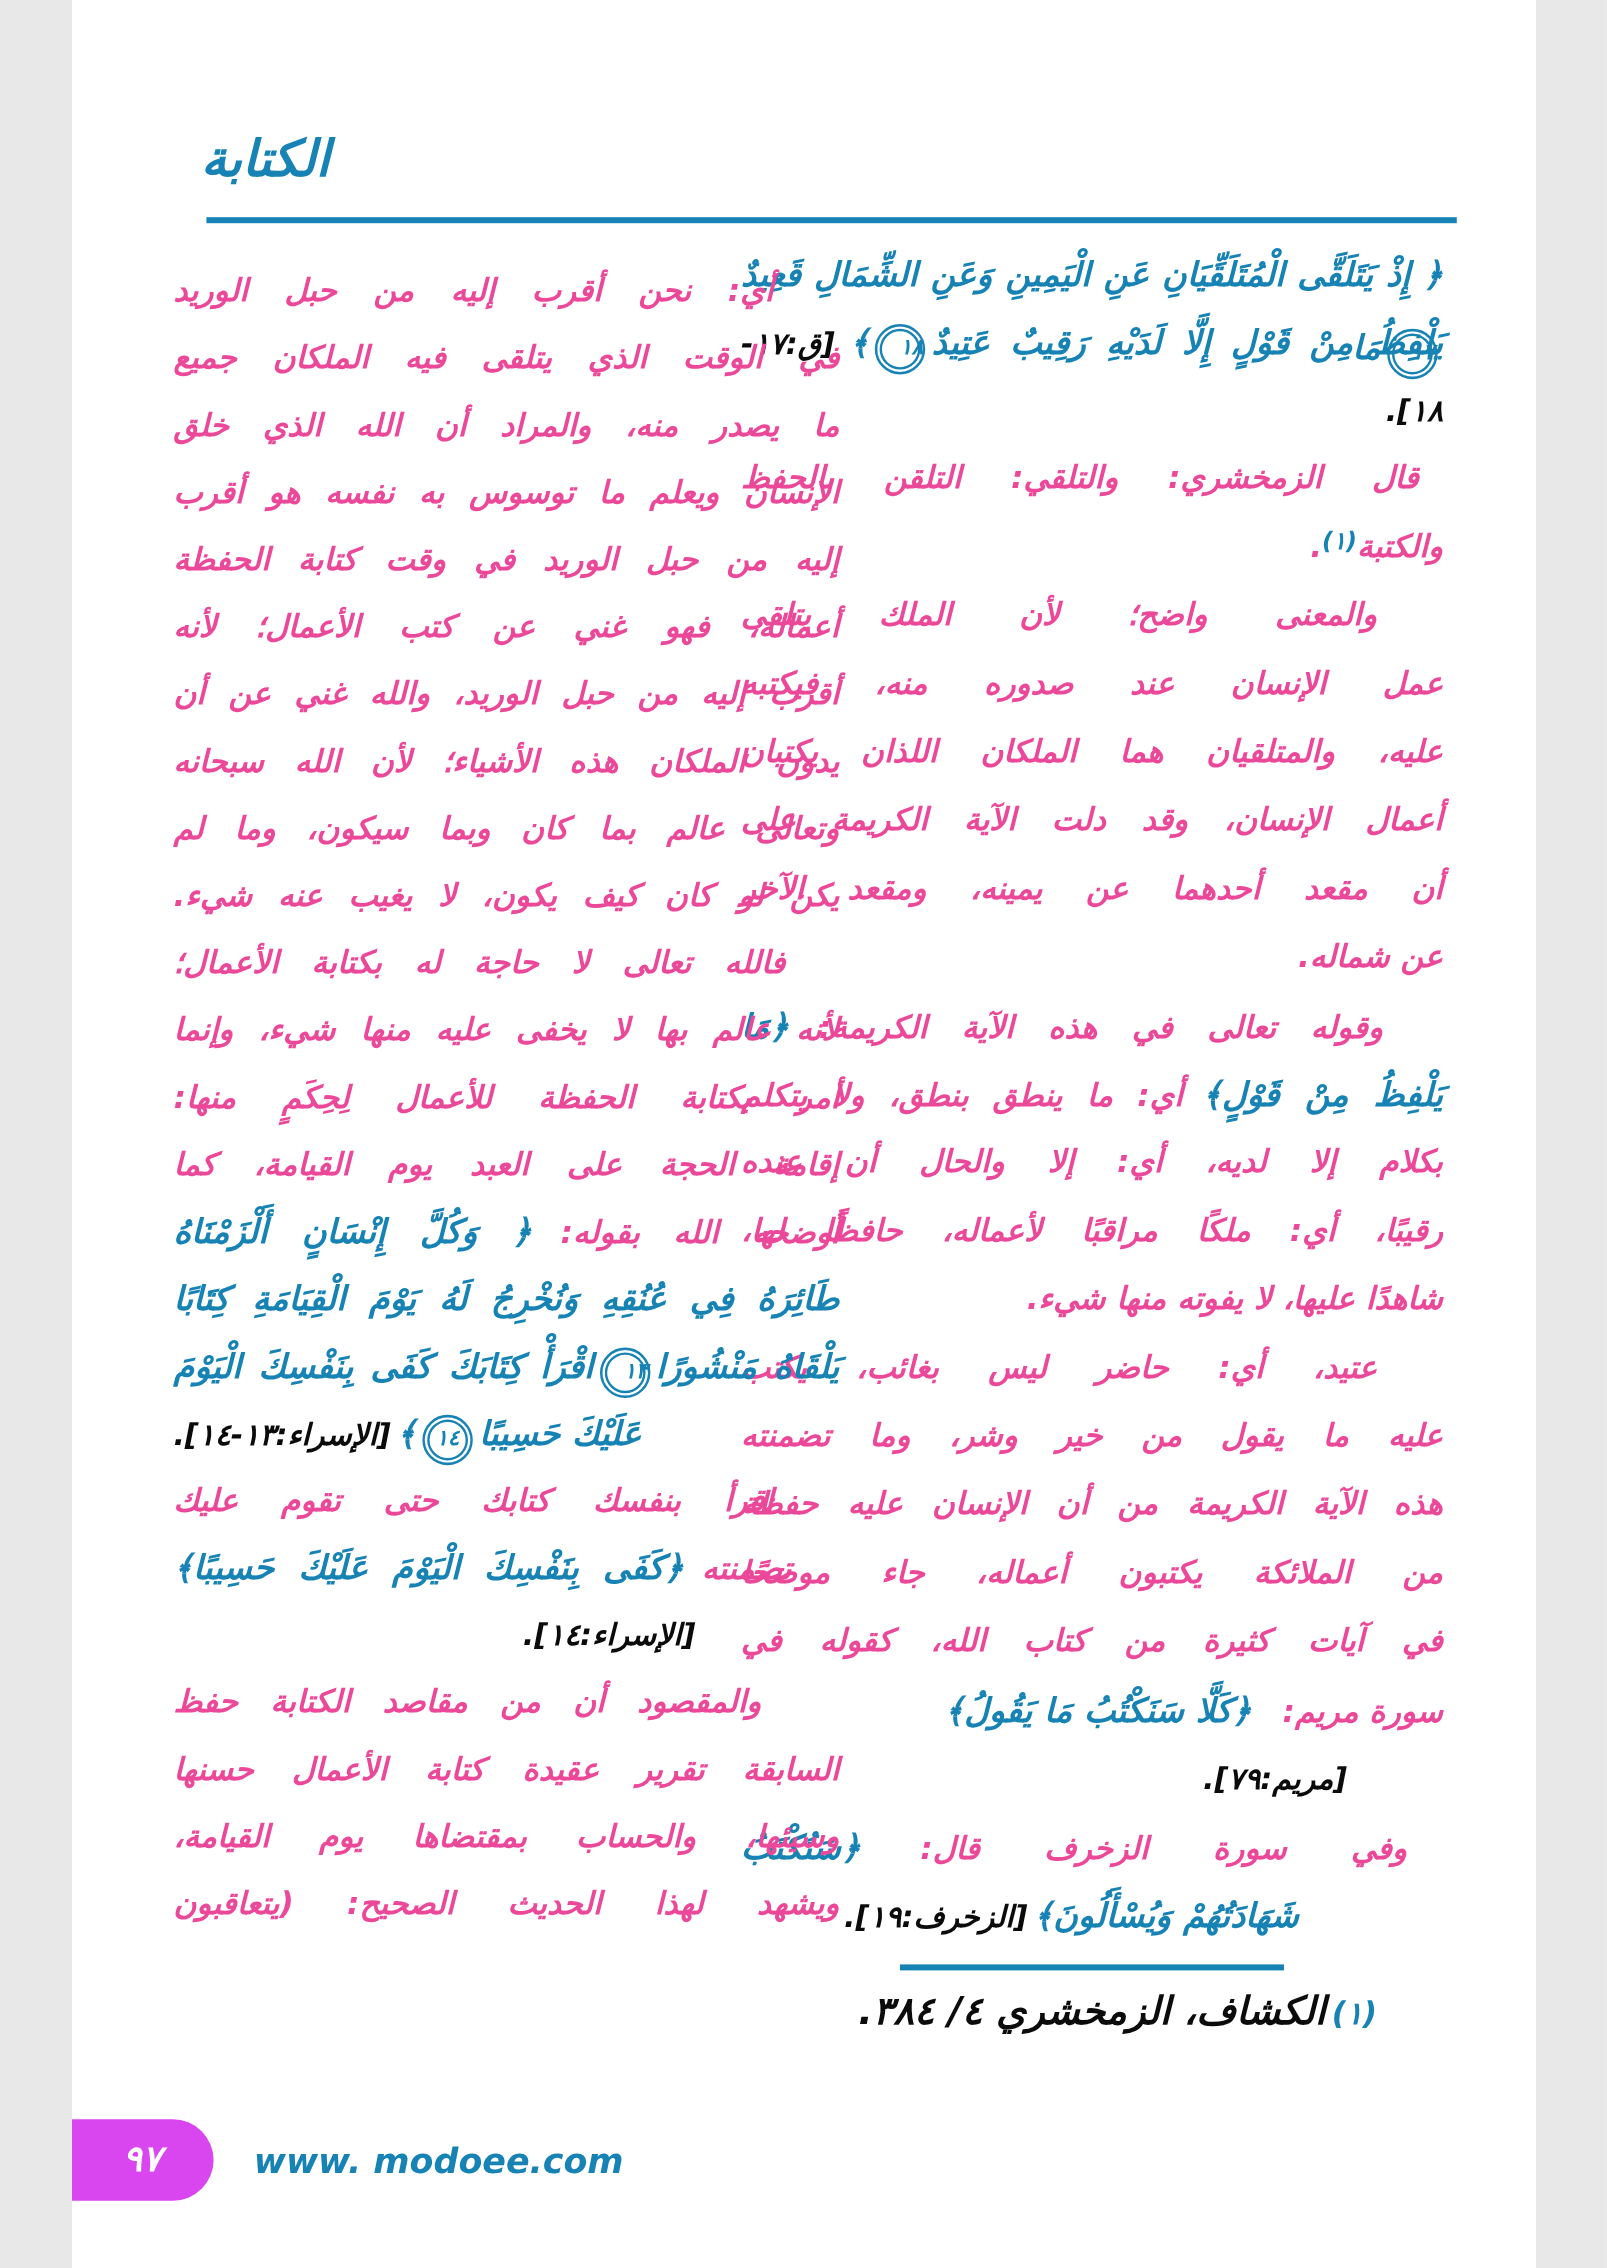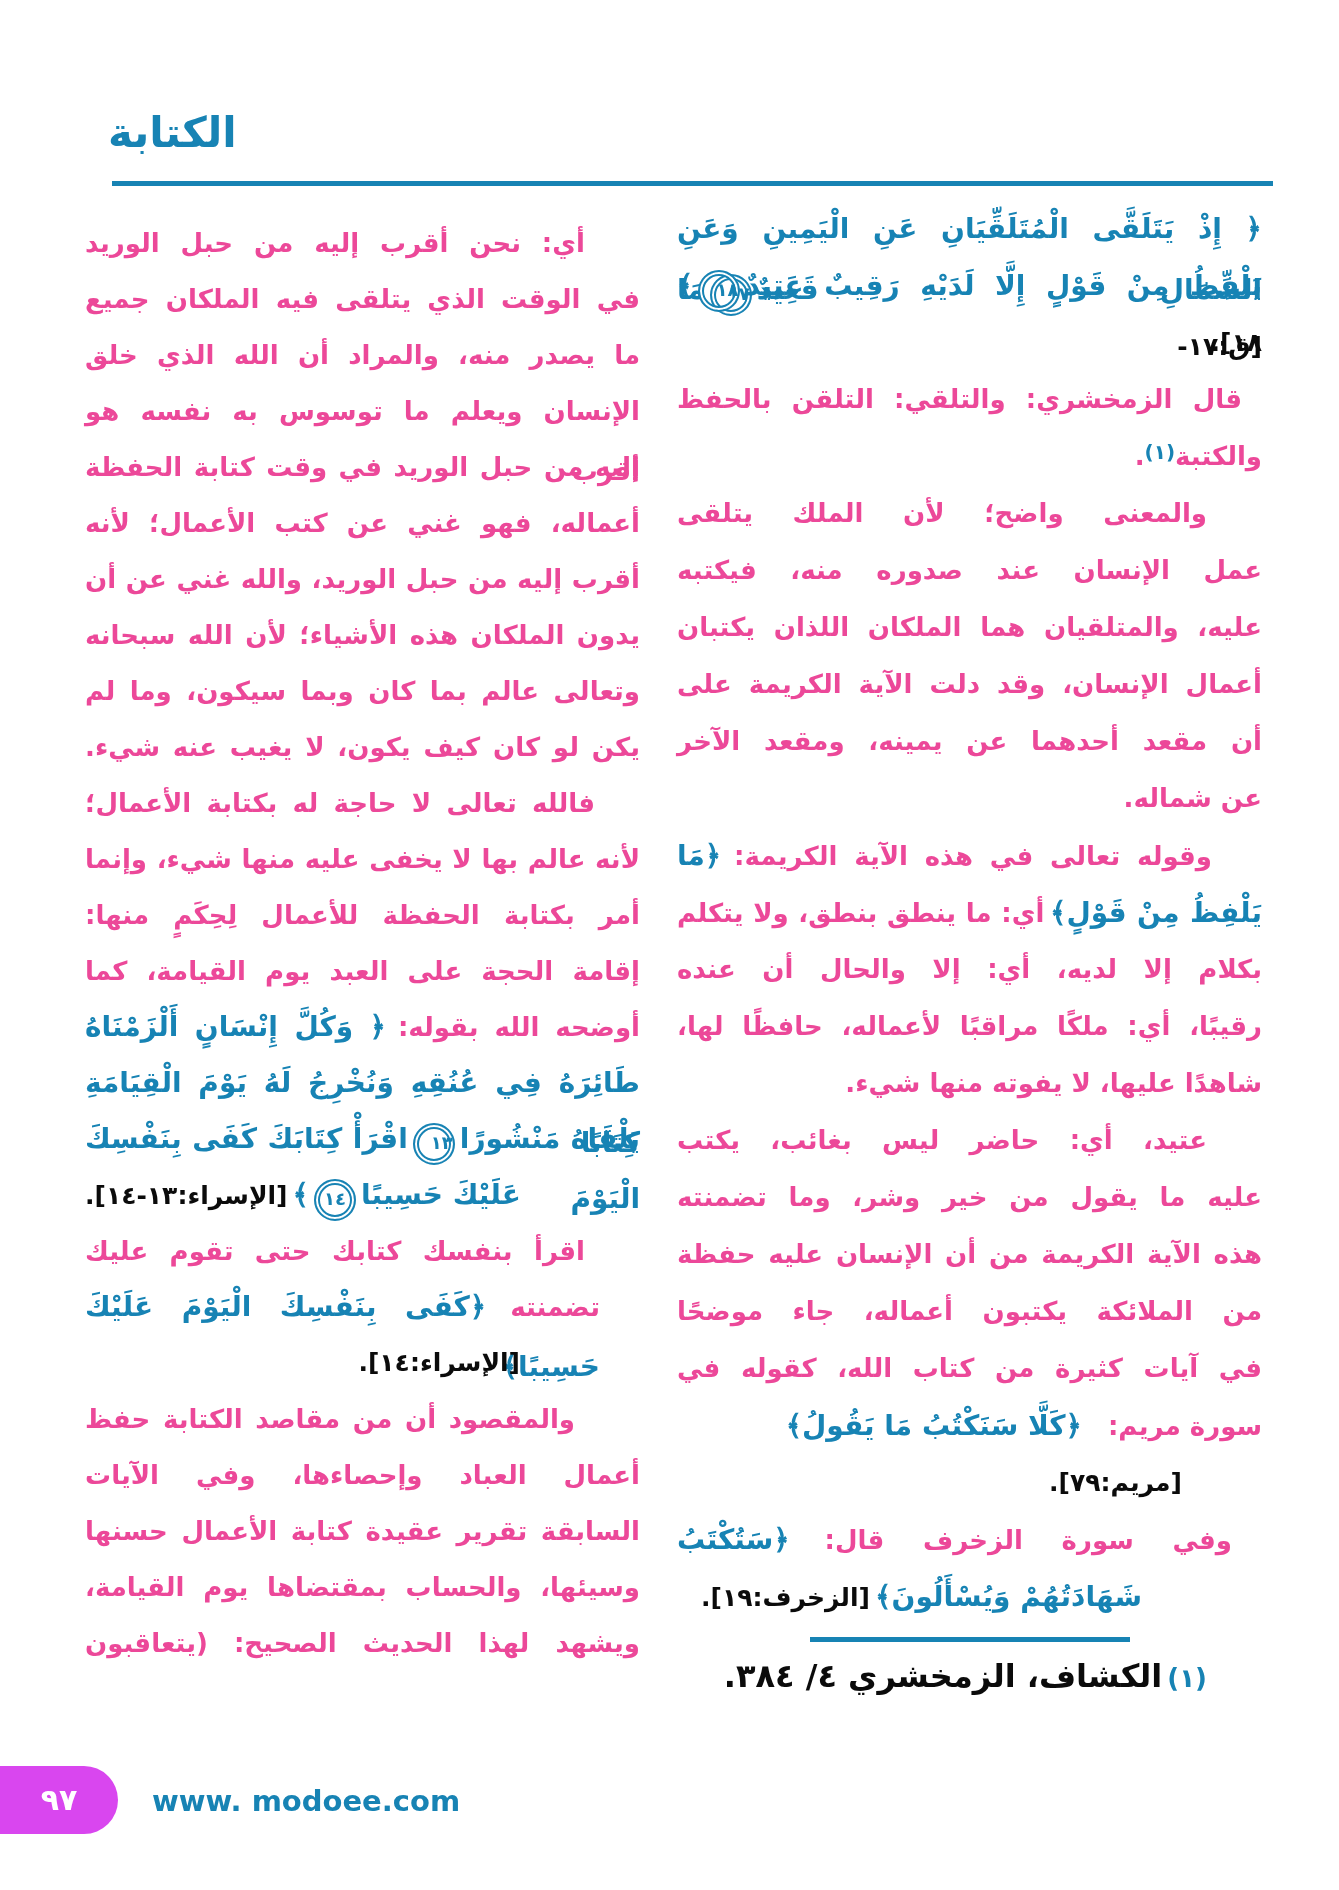--- a/index.html
+++ b/index.html
@@ -1,23 +1,24 @@
 <!DOCTYPE html>
 <html lang="ar"><head>
 <meta charset="utf-8">
 <style>
   html,body{margin:0;padding:0;background:#e8e8e8;}
   .page{
     position:relative;
-    width:1339px;height:1890px;
+    width:1220px;height:1890px;
     margin:0 auto;
     background:#ffffff;
     direction:rtl;
     font-family:"DejaVu Sans", sans-serif;
     overflow:hidden;
+    font-style:italic;
   }
   
   .hdr-title{
     position:absolute;left:108px;top:108px;
     font-size:42px;font-weight:bold;color:#1783b4;
     direction:rtl;
   }
   .hdr-rule{
     position:absolute;top:181px;left:112px;right:66px;
     height:5px;background:#1783b4;
@@ -119,21 +120,20 @@
     <div class="ln j"><span class="b">أمر بكتابة الحفظة للأعمال لِحِكَمٍ منها:</span></div>
     <div class="ln j"><span class="b">إقامة الحجة على العبد يوم القيامة، كما</span></div>
     <div class="ln j"><span class="b">أوضحه الله بقوله:</span> <span class="q">﴿ وَكُلَّ إِنْسَانٍ أَلْزَمْنَاهُ</span></div>
     <div class="ln j"><span class="q">طَائِرَهُ فِي عُنُقِهِ وَنُخْرِجُ لَهُ يَوْمَ الْقِيَامَةِ كِتَابًا</span></div>
     <div class="ln j"><span class="q">يَلْقَاهُ مَنْشُورًا</span><span class="ayah">١٣</span><span class="q">اقْرَأْ كِتَابَكَ كَفَى بِنَفْسِكَ الْيَوْمَ</span></div>
     <div class="ln end"><span class="q">عَلَيْكَ حَسِيبًا</span><span class="ayah">١٤</span><span class="q">﴾</span> <span class="c">[الإسراء:١٣-١٤].</span></div>
     <div class="ln j p55"><span class="b">اقرأ بنفسك كتابك حتى تقوم عليك</span></div>
     <div class="ln j p40"><span class="b">تضمنته</span> <span class="q">﴿كَفَى بِنَفْسِكَ الْيَوْمَ عَلَيْكَ حَسِيبًا﴾</span></div>
     <div class="ln p120"><span class="c">[الإسراء:١٤].</span></div>
     <div class="ln j p65"><span class="b">والمقصود أن من مقاصد الكتابة حفظ</span></div>
-    <div class="ln j"><span class="b">أعمال العباد وإحصاءها، وفي الآيات</span></div>
     <div class="ln j"><span class="b">السابقة تقرير عقيدة كتابة الأعمال حسنها</span></div>
     <div class="ln j"><span class="b">وسيئها، والحساب بمقتضاها يوم القيامة،</span></div>
     <div class="ln j"><span class="b">ويشهد لهذا الحديث الصحيح: (يتعاقبون</span></div>
   </section>
 
   <div class="pagenum-pill">٩٧</div>
   <div class="site">www. modoee.com</div>
 
 </div>
 

